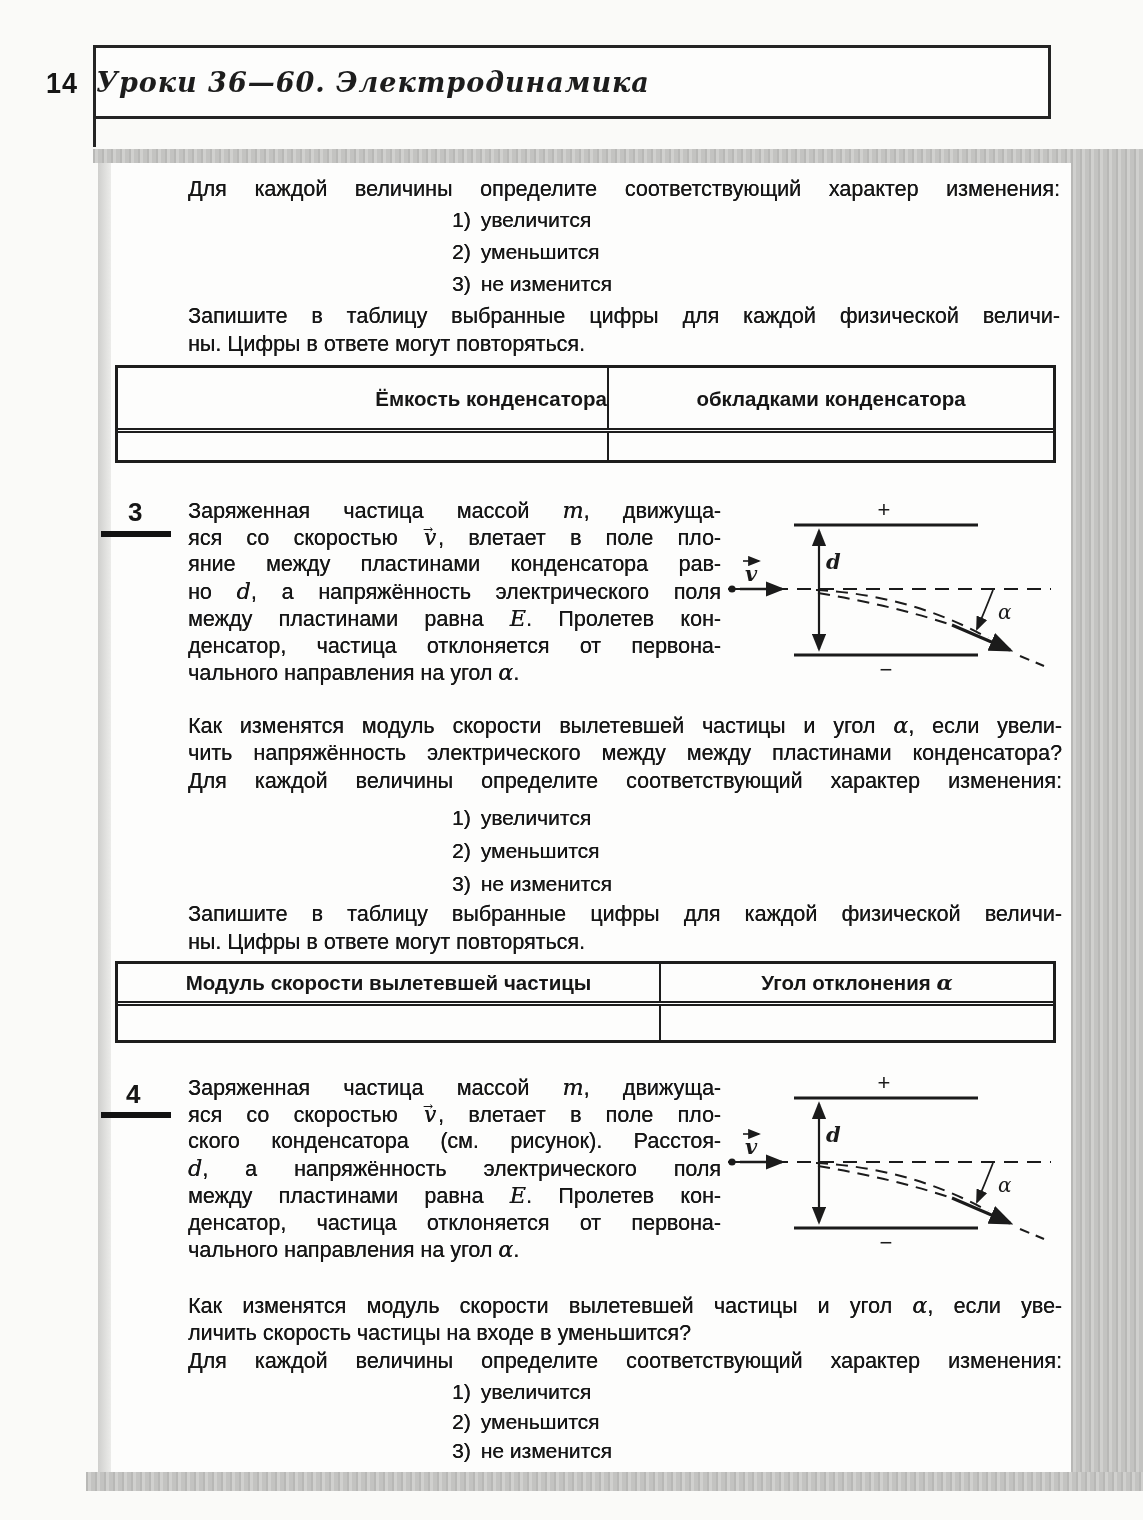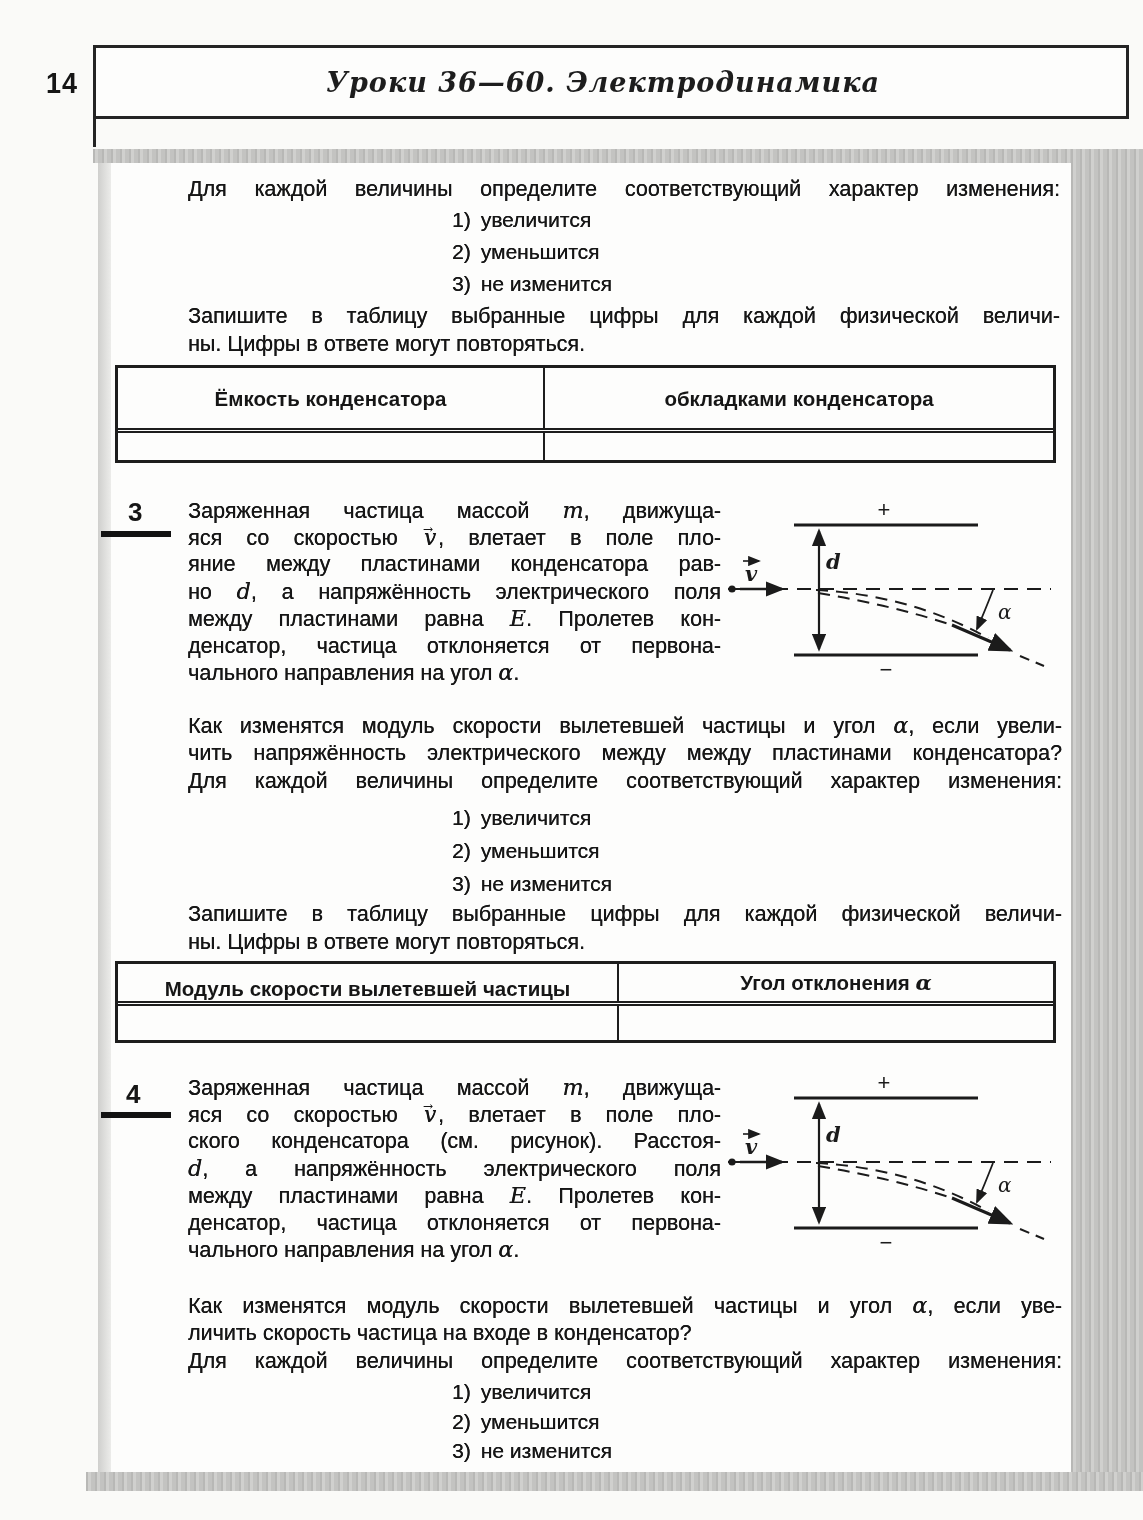--- a/index.html
+++ b/index.html
@@ -16,22 +16,22 @@
   .paper{left:98px;top:163px;width:973px;height:1309px;background:#fdfdfc;}
   .edge-left{left:98px;top:163px;width:13px;height:1309px;
     background:linear-gradient(90deg,#cfcfcd,#ececea);}
   .band-top{left:93px;top:149px;width:1050px;height:14px;}
   .band-right{left:1071px;top:149px;width:72px;height:1342px;}
   .band-bottom{left:86px;top:1472px;width:1057px;height:19px;}
   .band-top,.band-bottom,.band-right{
     background:repeating-linear-gradient(90deg,#b8b8b6 0 2px,#d0d0ce 2px 5px,#c3c3c1 5px 9px);}
 
   
-  .header-box{left:93px;top:45px;width:1036px;height:74px;border:3px solid #242424;
-    box-sizing:border-box;display:flex;align-items:center;justify-content:center;
+  .header-box{left:93px;top:45px;width:958px;height:74px;border:3px solid #242424;
+    box-sizing:border-box;display:flex;align-items:center;justify-content:flex-start;
     padding-right:16px;background:#fdfdfc;}
   .header-title{font-family:"DejaVu Serif","Liberation Serif",serif;
     font-style:italic;font-weight:700;font-size:27px;letter-spacing:1px;color:#1d1d1d;}
   .header-tail{left:93px;top:119px;width:3px;height:28px;background:#242424;}
   .page-num{left:46px;top:66px;font-size:30px;font-weight:700;letter-spacing:1px;
     transform:scaleX(.9);transform-origin:left;}
 
   
   .txt{font-size:21.5px;line-height:26.5px;text-shadow:.25px 0 0 currentColor;}
   .jl{text-align:justify;text-align-last:justify;}
@@ -46,22 +46,22 @@
     font-size:.55em;font-style:normal;letter-spacing:0;}
 
   
   .anstable{left:115px;width:941px;border:3px solid #1d1d1d;box-sizing:border-box;background:#fdfdfc;}
   .anstable .row{display:flex;}
   .anstable .c1{box-sizing:border-box;border-right:2.5px solid #1d1d1d;}
   .anstable .c2{flex:1;}
   .anstable .hdrrow{border-bottom:5px double #1d1d1d;}
   .anstable .th{display:flex;flex-direction:column;justify-content:center;
     font-weight:700;font-size:20.5px;line-height:25px;text-align:center;}
-  .t1 .th{height:60px;} .t1 .c1{width:427px;} .t1 .td{height:27px;}
-  .t2 .th{height:37px;} .t2 .c1{width:501px;justify-content:flex-end;} .t2 .td{height:34px;}
+  .t1 .th{height:60px;} .t1 .c1{width:491px;text-align:right;} .t1 .td{height:27px;}
+  .t2 .th{height:37px;} .t2 .c1{width:543px;} .t2 .td{height:34px;}
 
   
   .pnum{font-size:26px;font-weight:700;}
   .prule{background:#121212;height:6px;width:70px;left:101px;}
 
   svg text{text-shadow:none;}
 </style>
 </head>
 <body>
 
@@ -190,21 +190,21 @@
     <div class="ln">между пластинами равна <i class="var">E</i>. Пролетев кон-</div>
     <div class="ln">денсатор, частица отклоняется от первона-</div>
     <div class="ln last">чального направления на угол <i class="var">α</i>.</div>
   </div>
 
   <svg class="abs" style="left:726px;top:1068px;" width="334" height="190" viewBox="0 0 334 190">
     <use href="#capdiag"></use>
   </svg>
 
   <div class="abs txt jl" style="left:188px;top:1292px;width:874px;">Как изменятся модуль скорости вылетевшей частицы и угол <i class="var">α</i>, если уве-</div>
-  <div class="abs txt" style="left:188px;top:1320px;width:874px;">личить скорость частица на входе в конденсатор?</div>
+  <div class="abs txt" style="left:188px;top:1320px;width:874px;">личить скорость частицы на входе в уменьшится?</div>
   <div class="abs txt jl" style="left:188px;top:1348px;width:874px;">Для каждой величины определите соответствующий характер изменения:</div>
 
   <div class="abs opt" style="left:452px;top:1380px;">
     <span class="opt-n">1)</span><span>увеличится</span></div>
   <div class="abs opt" style="left:452px;top:1410px;">
     <span class="opt-n">2)</span><span>уменьшится</span></div>
   <div class="abs opt" style="left:452px;top:1439px;">
     <span class="opt-n">3)</span><span>не изменится</span></div>
 
 </div>

